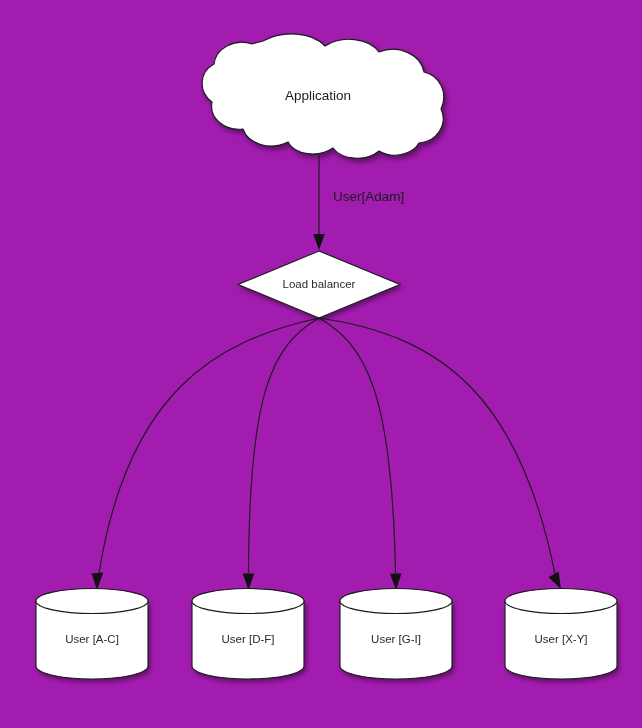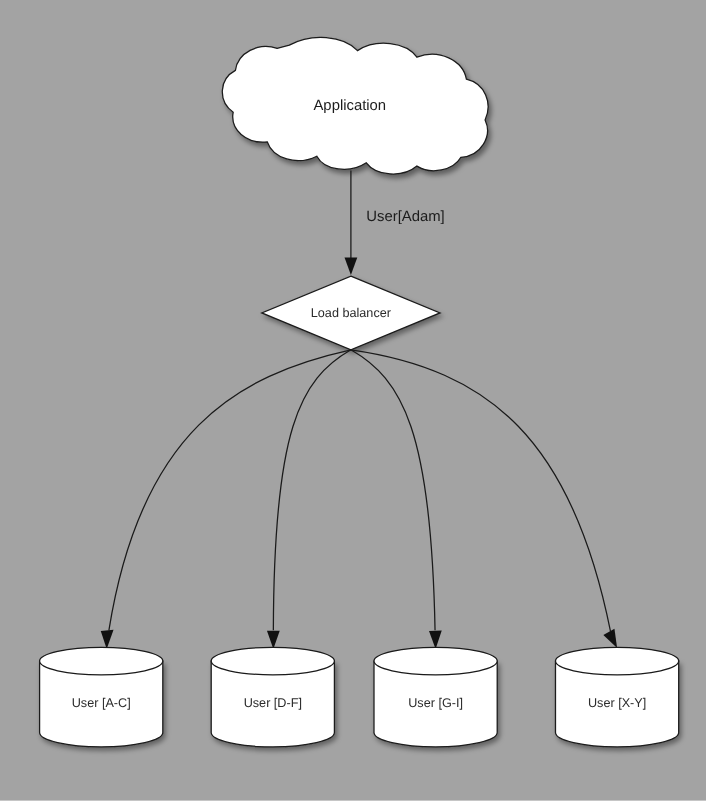--- a/index.html
+++ b/index.html
@@ -7,21 +7,21 @@
     padding: 0;
     background: #ffffff;
   }
   body {
     font-family: "Liberation Sans", sans-serif;
   }
   #canvas {
     position: relative;
     width: 642px;
     height: 728px;
-    background: #a3a3a3;
+    background: #a21caf;
     overflow: hidden;
   }
   #diagram-svg {
     position: absolute;
     top: 0;
     left: 0;
     width: 642px;
     height: 728px;
   }
   .node-label {

